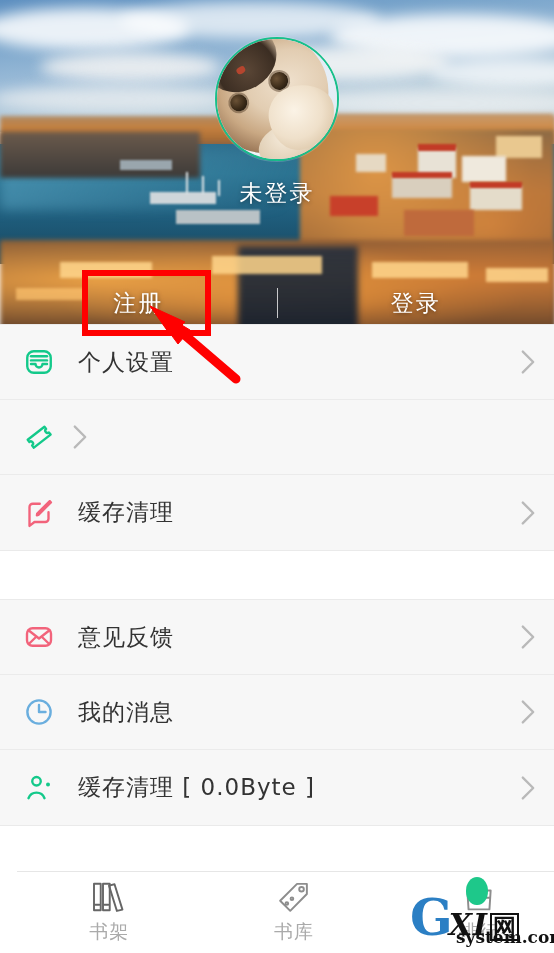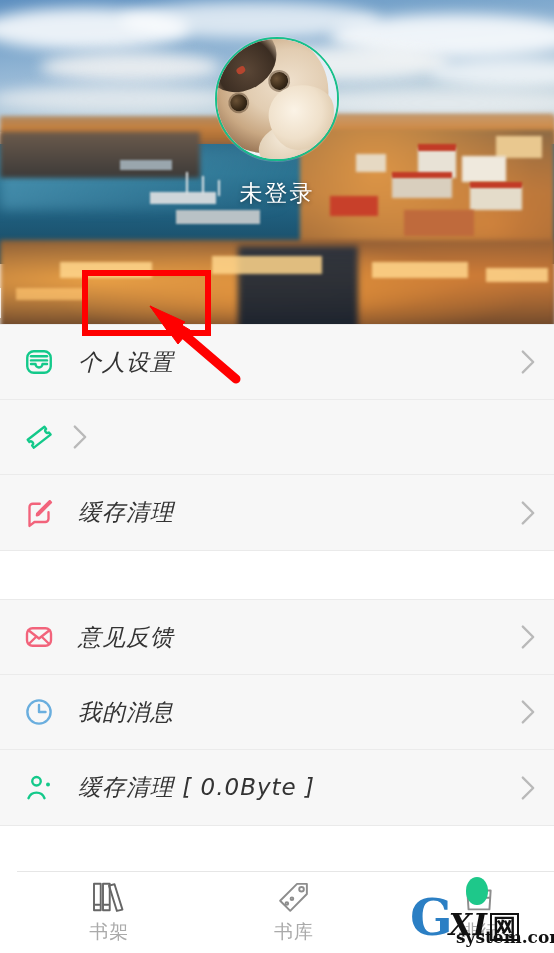--- a/index.html
+++ b/index.html
@@ -195,21 +195,21 @@
   }
 
   
   .anno-box {
     position:absolute; left:82px; top:270px; width:129px; height:66px;
     border:6px solid #ff0000; pointer-events:none; z-index:40;
   }
   .anno-arrow { position:absolute; left:0; top:0; width:554px; height:953px; pointer-events:none; z-index:41; }
 
   
-  .list { background:#fef9c3;font-style:italic; }
+  .list { background:#fef9c3; }
   .group { background:#f7f7f7; border-top:1px solid #eaeaea; border-bottom:1px solid #eaeaea; }
   .gap { height:48px; background:#ffffff; }
   .row {
     display:flex; align-items:center; height:75px;
     padding:0 18px 0 24px; background:#f7f7f7;
     border-bottom:1px solid #ebebeb; cursor:pointer;
   }
   .row:last-child { border-bottom:none; }
   .row-icon { width:42px; flex:none; display:flex; align-items:center; justify-content:flex-start; }
   .row-label { flex:1; font-size:23px; color:#333333; letter-spacing:1px; padding-left:12px; }
@@ -319,21 +319,23 @@
           <div class="eye eyeR"></div>
           <div class="cat-chin"></div>
         </div>
         <div class="cat-muzzle"></div>
       </div>
     </div>
 
     <div class="login-name">未登录</div>
 
     <div class="auth-row">
+      <div class="auth-btn">注册</div>
       <div class="auth-div"></div>
+      <div class="auth-btn">登录</div>
     </div>
   </div>
 
   <div class="list">
 
     <div class="group">
 
       <div class="row">
         <span class="row-icon">
           <svg width="30" height="30" viewBox="0 0 24 24" fill="none" stroke="#13c98a" stroke-width="1.9" stroke-linecap="round" stroke-linejoin="round">

